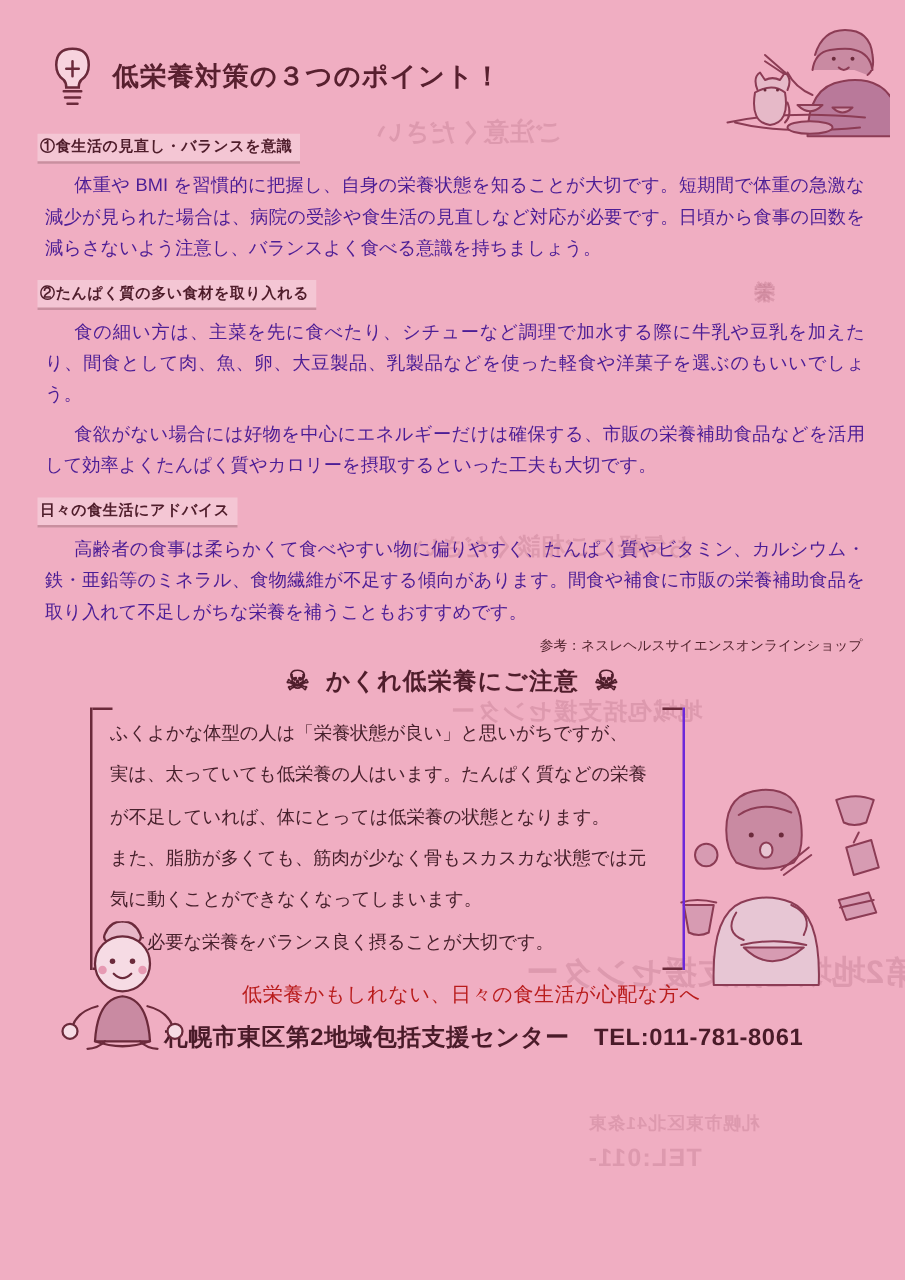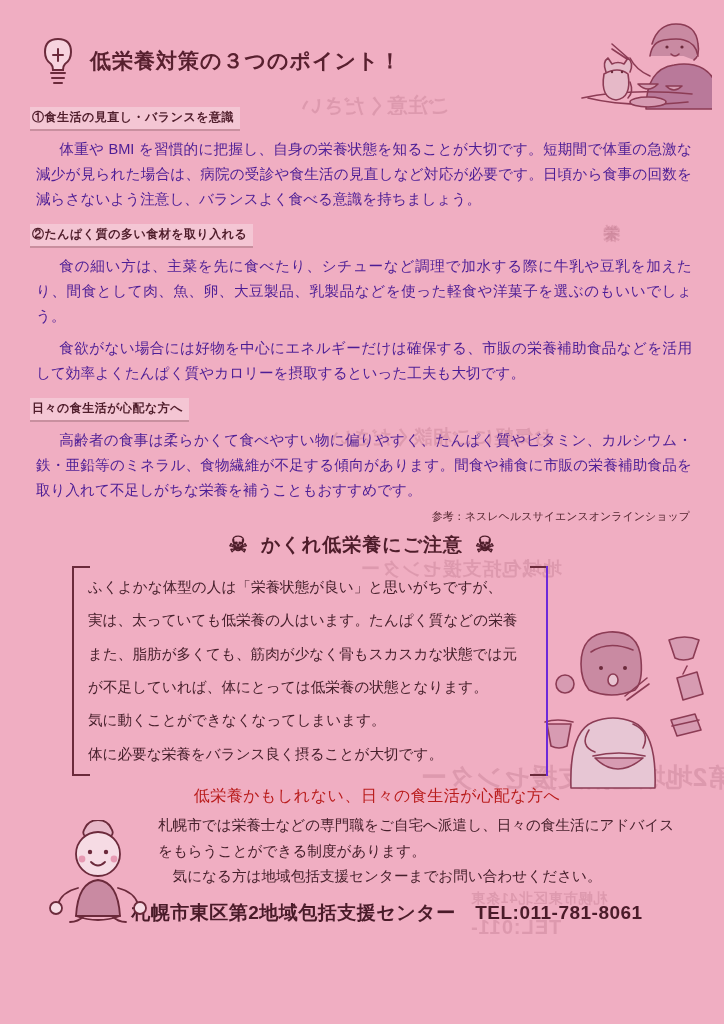--- a/index.html
+++ b/index.html
@@ -284,53 +284,48 @@
       <div class="para indent">体重や BMI を習慣的に把握し、自身の栄養状態を知ることが大切です。短期間で体重の急激な減少が見られた場合は、病院の受診や食生活の見直しなど対応が必要です。日頃から食事の回数を減らさないよう注意し、バランスよく食べる意識を持ちましょう。</div>
     </div>
 
     <div>
       <div class="sec-head">②たんぱく質の多い食材を取り入れる</div>
       <div class="para indent">食の細い方は、主菜を先に食べたり、シチューなど調理で加水する際に牛乳や豆乳を加えたり、間食として肉、魚、卵、大豆製品、乳製品などを使った軽食や洋菓子を選ぶのもいいでしょう。</div>
       <div class="para indent">食欲がない場合には好物を中心にエネルギーだけは確保する、市販の栄養補助食品などを活用して効率よくたんぱく質やカロリーを摂取するといった工夫も大切です。</div>
     </div>
 
     <div>
-      <div class="sec-head">日々の食生活が心配な方へ</div>
+      <div class="sec-head">日々の食生活にアドバイス</div>
       <div class="para indent">高齢者の食事は柔らかくて食べやすい物に偏りやすく、たんぱく質やビタミン、カルシウム・鉄・亜鉛等のミネラル、食物繊維が不足する傾向があります。間食や補食に市販の栄養補助食品を取り入れて不足しがちな栄養を補うこともおすすめです。</div>
     </div>
 
     <div class="credit">参考：ネスレヘルスサイエンスオンラインショップ</div>
 
     <div>
       <div class="skull-head">
         <span class="skull">☠</span>
         <span>かくれ低栄養にご注意</span>
         <span class="skull">☠</span>
       </div>
       <div class="bracket-box">
         <span class="cap tl"></span>
           <span class="cap bl"></span>
         <span class="cap tr"></span>
           <span class="cap br"></span>
         <p>ふくよかな体型の人は「栄養状態が良い」と思いがちですが、</p>
         <p>実は、太っていても低栄養の人はいます。たんぱく質などの栄養</p>
+        <p>が不足していれば、体にとっては低栄養の状態となります。</p>
         <p>また、脂肪が多くても、筋肉が少なく骨もスカスカな状態では元</p>
-        <p>が不足していれば、体にとっては低栄養の状態となります。</p>
         <p>気に動くことができなくなってしまいます。</p>
         <p>体に必要な栄養をバランス良く摂ることが大切です。</p>
       </div>
     </div>
 
     <div class="footer">
       <div class="footer-lead">低栄養かもしれない、日々の食生活が心配な方へ</div>
-      <div class="footer-body">
-        <span class="l2">札幌市では栄養士などの専門職をご自宅へ派遣し、日々の食生活にアドバイス</span>
-        <span class="l2">をもらうことができる制度があります。</span>
-        <span class="l2" style="text-indent:1em;">気になる方は地域包括支援センターまでお問い合わせください。</span>
-      </div>
       <div class="footer-center">札幌市東区第2地域包括支援センター　TEL:011-781-8061</div>
 
       <svg class="mascot" viewBox="0 0 110 104">
         <g fill="none" stroke="#6b2a3b" stroke-width="1.8" stroke-linecap="round" stroke-linejoin="round">
 
           <path d="M40 10 q4 -10 14 -10 q10 0 14 10 q4 8 -14 10 q-18 -2 -14 -10z" fill="#e7b7c8"></path>
           <path d="M54 0 v-2"></path>
 
           <circle cx="54" cy="34" r="22" fill="#f6dbe4"></circle>
           <circle cx="46" cy="32" r="2.2" fill="#6b2a3b" stroke="none"></circle>

